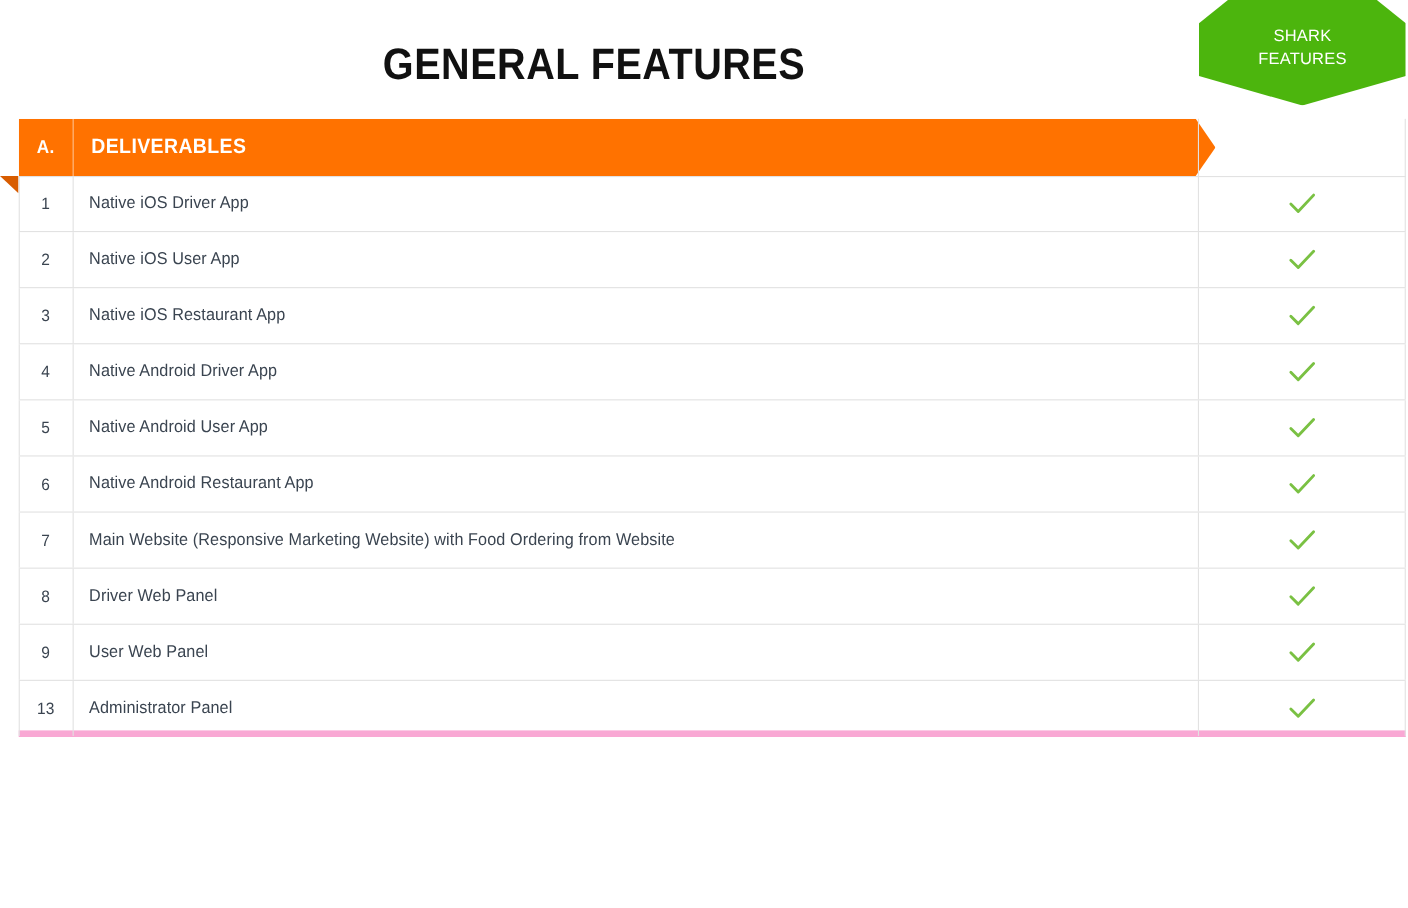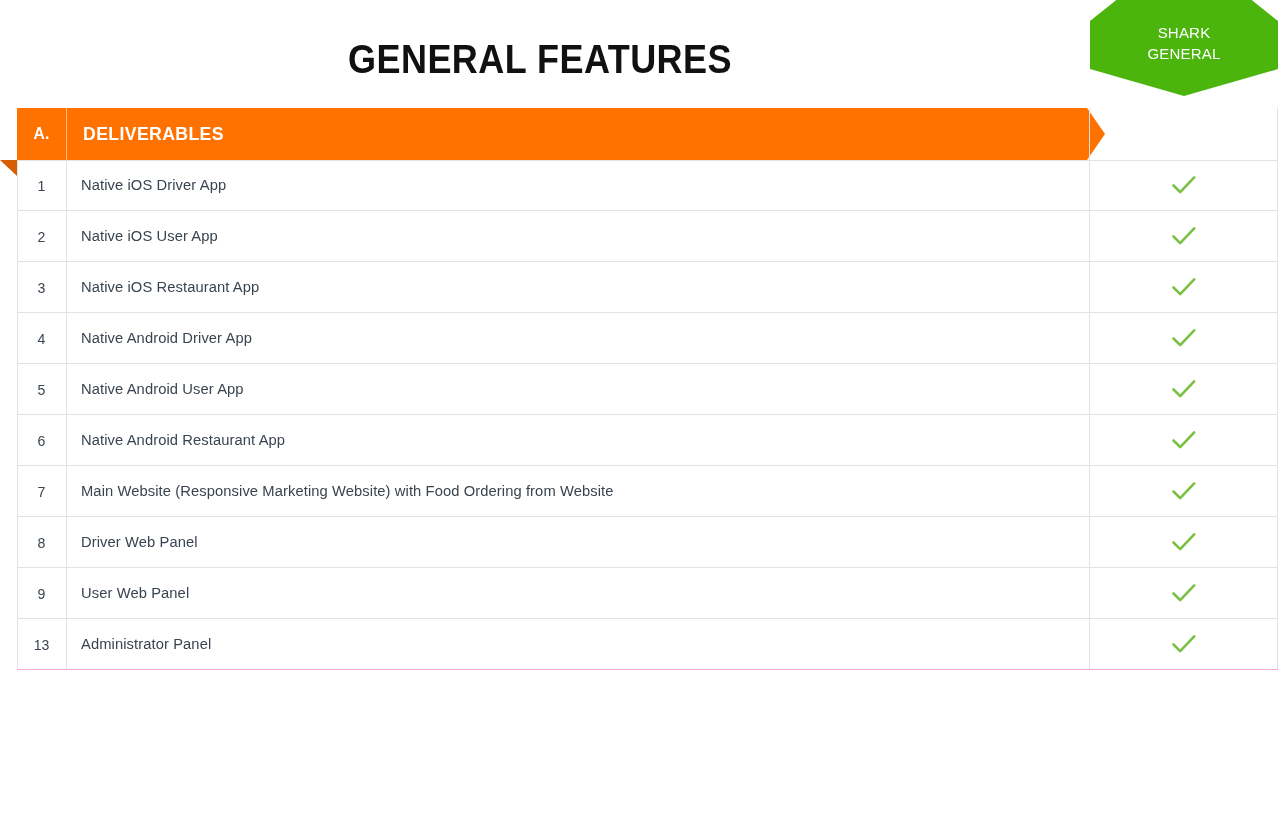--- a/index.html
+++ b/index.html
@@ -149,21 +149,21 @@
     position: relative;
     width: 1261px;
   }
   .row {
     position: relative;
     height: 51px;
     border-bottom: 1px solid #e2e2e2;
     box-sizing: border-box;
   }
   .row:last-child {
-    border-bottom: 1px solid #f9a8d4;
+    border-bottom: 6px solid #f9a8d4;
     padding-left: 26px;
   }
   .row-num {
     position: absolute;
     left: 0;
     top: 0;
     width: 49px;
     height: 50px;
     display: flex;
     align-items: center;
@@ -264,21 +264,21 @@
   }
 </style>
 </head>
 <body>
 
 <div class="page-title">GENERAL FEATURES</div>
 
 <div class="badge">
   <div class="badge-shape"></div>
   <div class="badge-label">SHARK
-GENERAL</div>
+FEATURES</div>
 </div>
 
 <div class="table-wrap">
 
   <div class="section-header">
     <div class="section-header-bar"></div>
     <div class="ribbon-fold"></div>
     <div class="section-letter">A.</div>
     <div class="section-divider"></div>
     <div class="section-title">DELIVERABLES</div>

